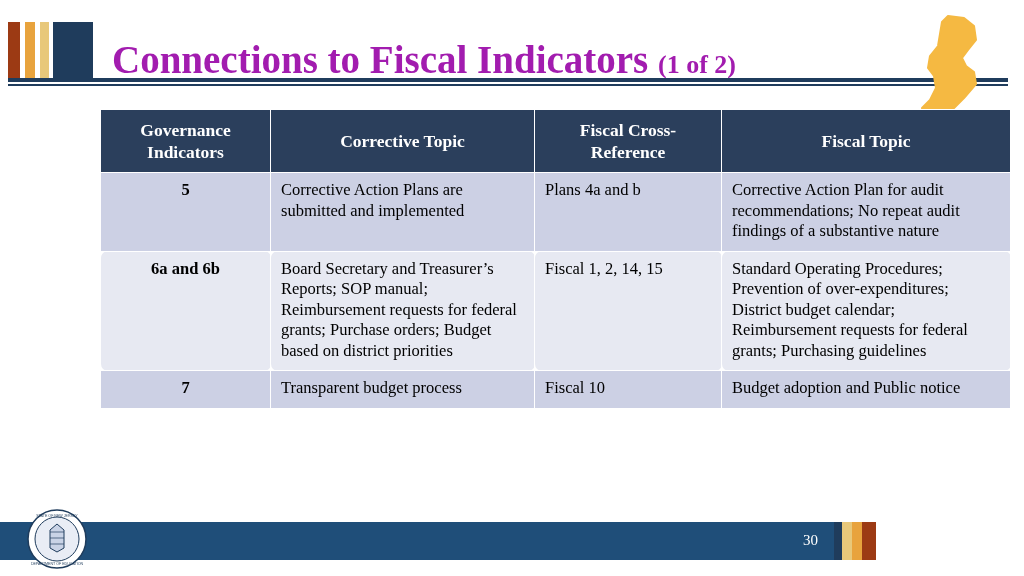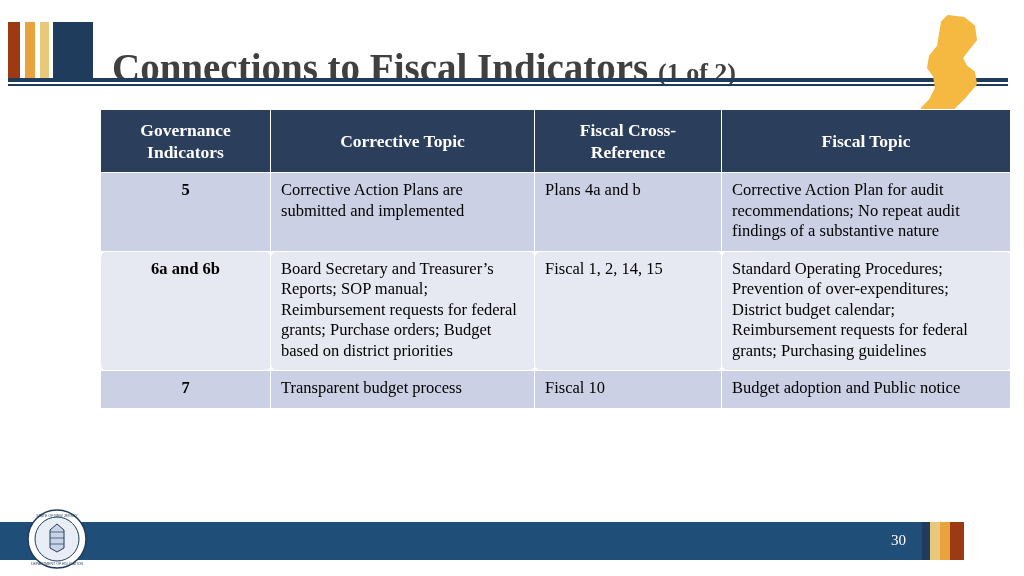--- a/index.html
+++ b/index.html
@@ -35,24 +35,24 @@
   
   .title-wrap {
     position: absolute;
     left: 112px;
     top: 34px;
     width: 880px;
     height: 52px;
   }
   .title {
     font-family: "Liberation Serif", serif;
-    color: #404040;
+    color: #a21caf;
     font-size: 39px;
     font-weight: bold;
-    line-height: 68px;
+    line-height: 52px;
     white-space: nowrap;
   }
   .title .sub {
     font-size: 26px;
     font-weight: bold;
   }
   .title-rule {
     position: absolute;
     left: 8px;
     top: 78px;
@@ -116,21 +116,21 @@
   .col-ind { width: 153px; text-align: center; font-weight: bold; }
   .col-gov { width: 247px; }
   .col-fx  { width: 170px; }
   .col-ft  { width: 272px; margin-top: 47px; }
 
   
   .footer-bar {
     position: absolute;
     left: 0;
     bottom: 16px;
-    width: 964px;
+    width: 876px;
     height: 38px;
     background: #1f4e79;
   }
   .footer-bar .accent {
     position: absolute;
     right: 0;
     top: 0;
     height: 38px;
     display: flex;
   }

